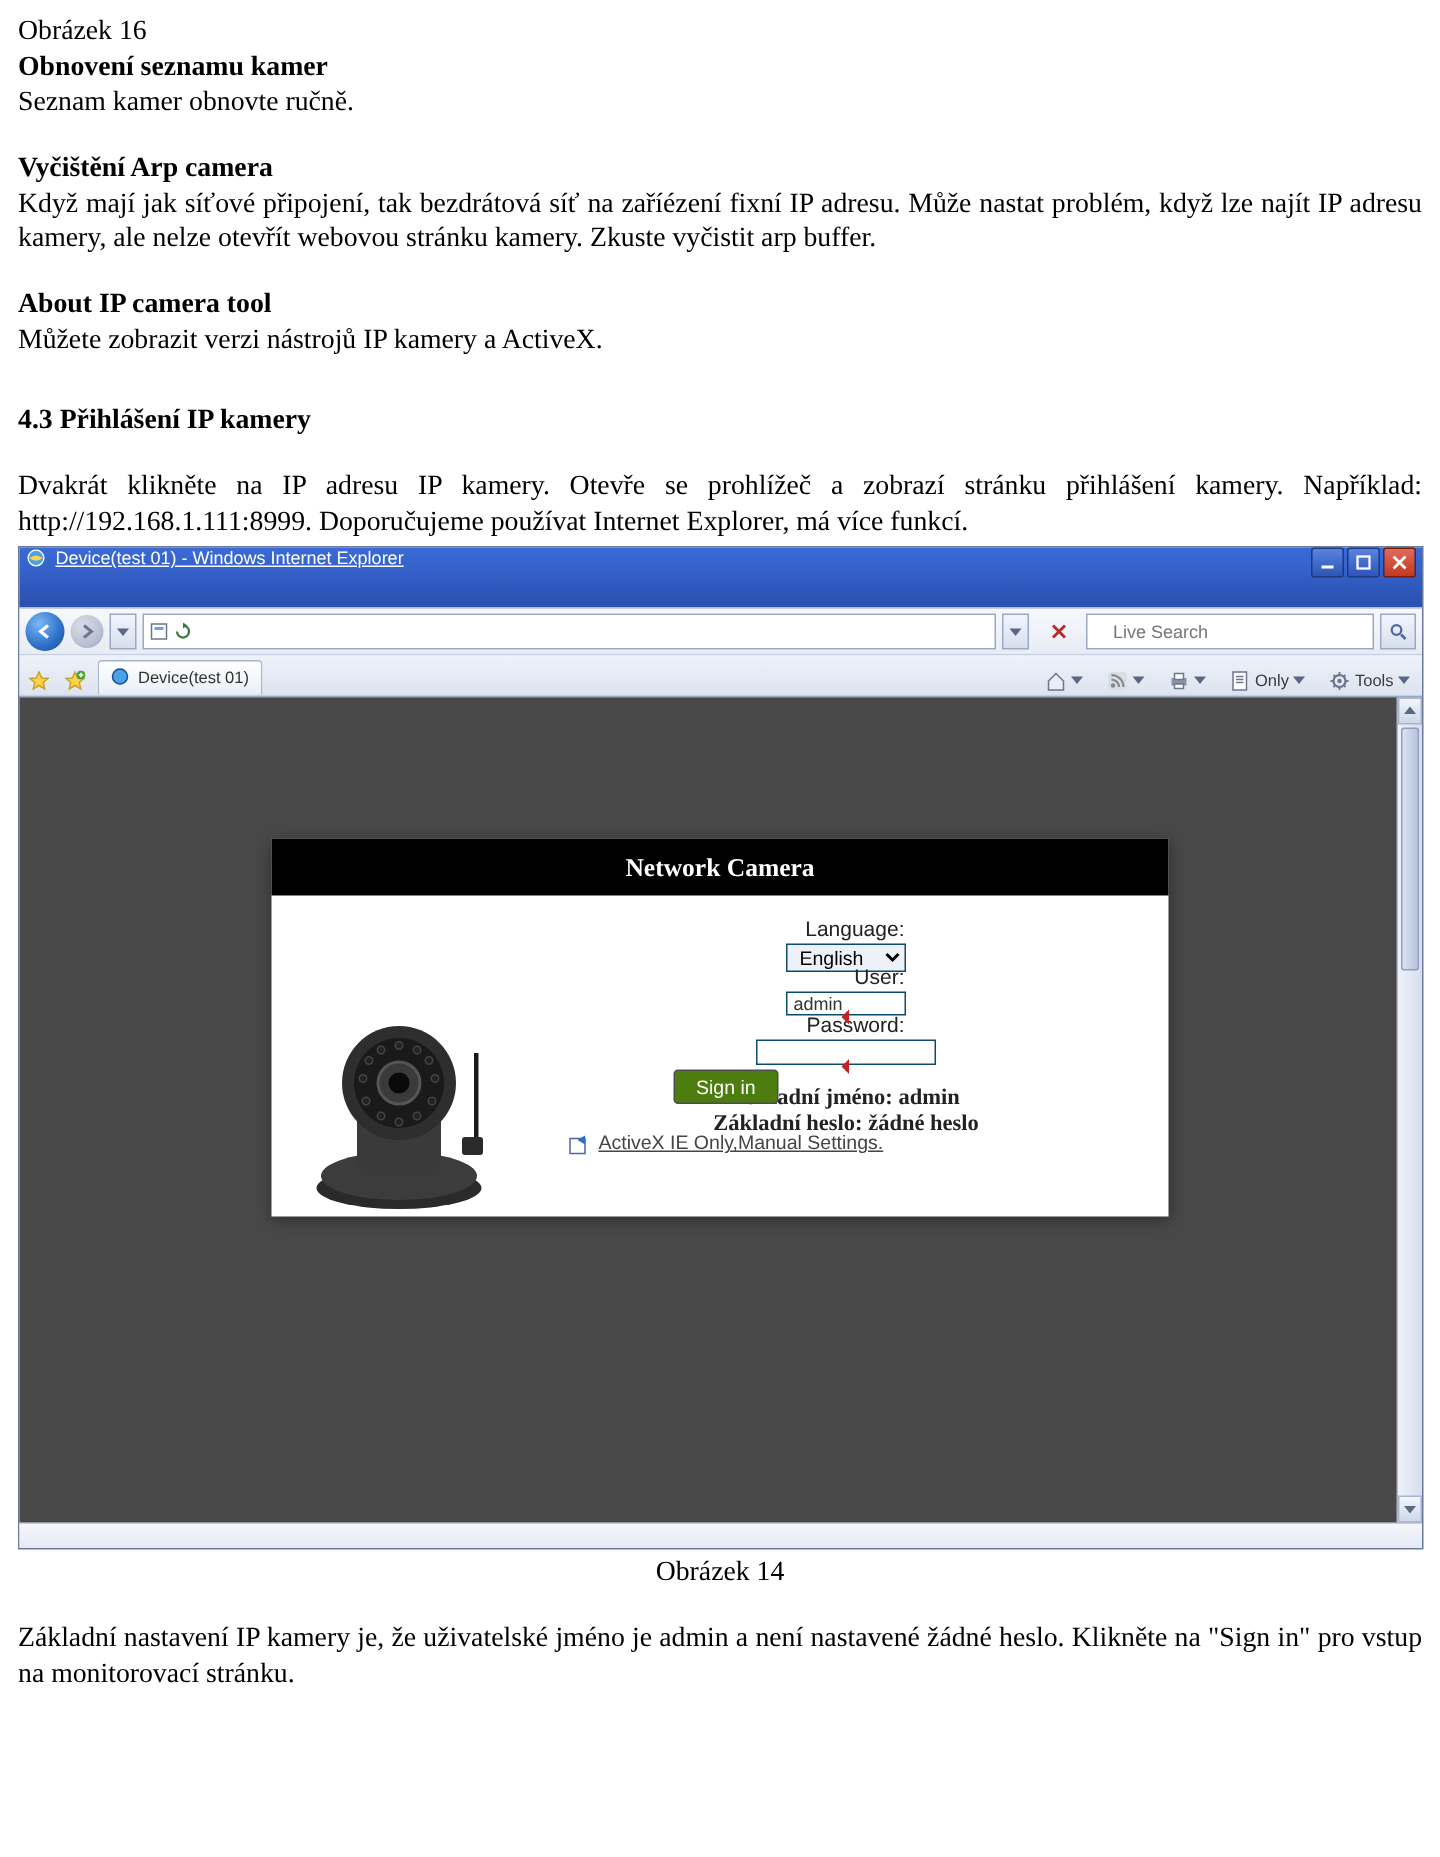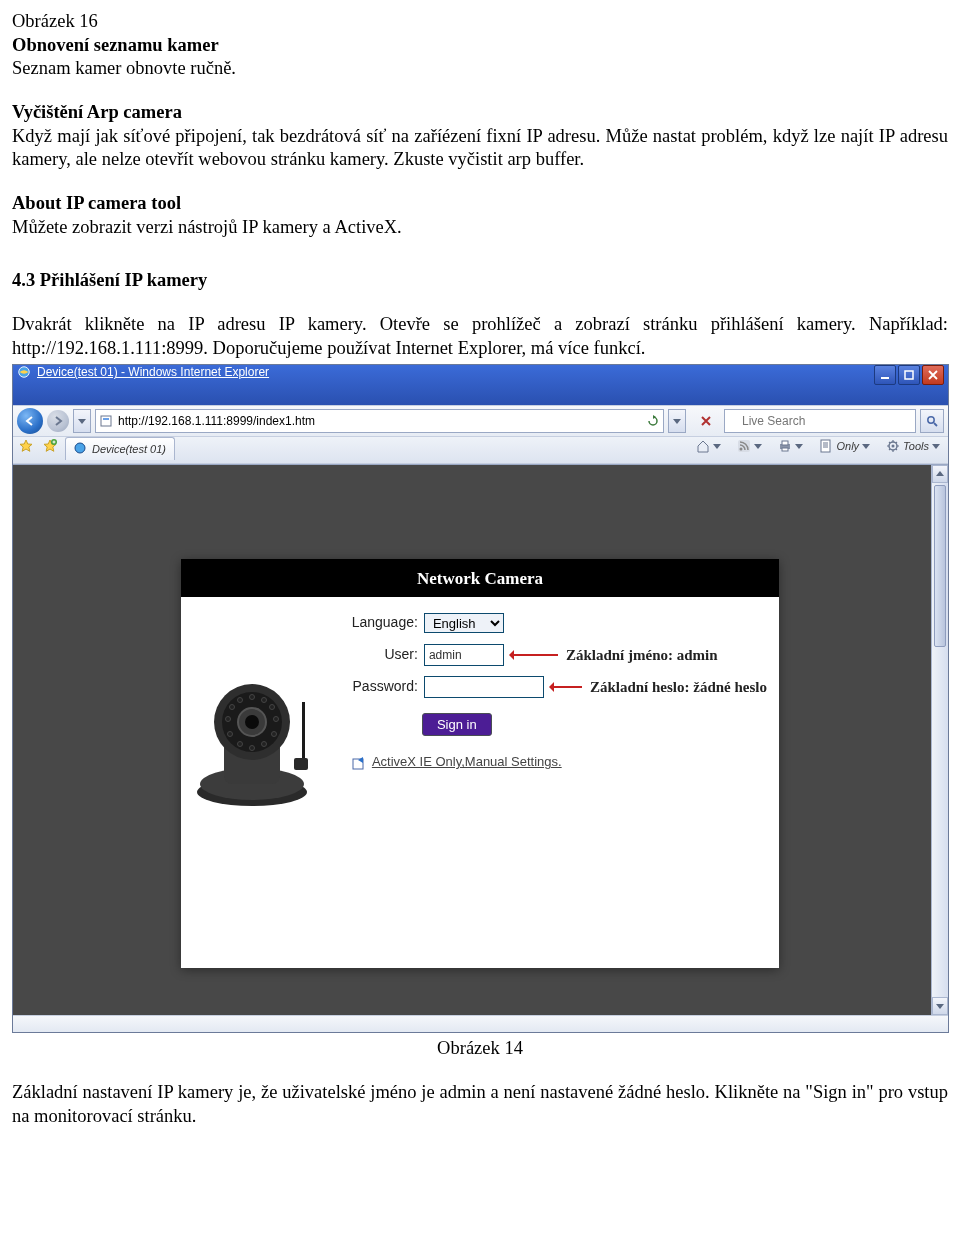--- a/index.html
+++ b/index.html
@@ -109,27 +109,26 @@
     color:#888;
   }
   .search input { flex:1; border:0; outline:0; font-size:12px; color:#888; background:transparent; }
   .mag {
     width:22px;height:22px;background:linear-gradient(#f3f5fb,#d6deef);border:1px solid #9aa8c4;display:flex;align-items:center;justify-content:center;
   }
   .mag svg{width:12px;height:12px;}
 
   .tabrow {
     display: flex;
-    align-items: flex-start;
+    align-items: flex-end;
     height: 26px;
     background: linear-gradient(#eef2f8,#dde4f0);
     border-bottom: 1px solid #c6cfe0;
     padding: 0 4px;
     gap: 6px;
-    font-style: italic;
   }
   .fav { width:18px;height:18px;display:flex;align-items:center;justify-content:center; }
   .fav svg{width:14px;height:14px;}
   .tab {
     display:flex;align-items:center;gap:4px;
     background:linear-gradient(#fff,#e9eef7);
     border:1px solid #aab6cf;border-bottom:0;
     height:22px;padding:0 8px;border-radius:3px 3px 0 0;
   }
   .tab .favicon { width:14px;height:14px; }
@@ -142,57 +141,57 @@
 
   .viewport {
     background:#484848;
     height:550px;
     position:relative;
     border-top:1px solid #9aa8c4;
   }
   .login-panel {
     position:absolute;
     left:168px; top:94px;
-    width:598px; height:409px;
+    width:598px; height:252px;
     background:#fff;
     box-shadow: 0 2px 10px rgba(0,0,0,0.4);
   }
   .nc-header {
     height:38px;background:#000;color:#fff;
     display:flex;align-items:center;justify-content:center;
     font-family:"Times New Roman",serif;font-size:17px;font-weight:bold;
   }
   .login-body {
     display:flex;height:280px;
   }
   .cam-img {
     width:180px;display:flex;align-items:center;justify-content:center;
   }
   .cam-img svg { width:150px; height:150px; }
 
   .form-area {
     flex:1;padding:14px 12px 8px 0;
     font-family:Arial,sans-serif;font-size:14px;color:#222;
   }
-  .frow { display:flex;align-items:center;margin-bottom:8px; height:24px; }
+  .frow { display:flex;align-items:center;margin-bottom:8px; height:24px;flex-direction:column; }
   .flabel { width:84px;text-align:right;padding-right:6px; }
   .finput { border:1px solid #0c4a6e;height:20px;font-size:13px;padding:0 4px;background:#fff; }
   .finput.sel { width:80px;background:#eef2f8; }
   .finput.txt { width:70px;font-size:12px;color:#333; }
   .finput.pwd { width:110px; }
   .arrow {
     margin:0 8px;height:2px;background:#c62020;position:relative;flex:0 0 46px;
   }
   .arrow::before{
     content:"";position:absolute;left:-8px;top:-4px;border:5px solid transparent;border-right-color:#c62020;
   }
   .anno { font-family:"Times New Roman",serif;font-size:15px;font-weight:bold; white-space:nowrap; }
   .signin {
     display:inline-block;margin-left:88px;margin-top:6px;
-    background:#4c1d95;color:#fff;border:1px solid #4a4e54;
+    background:#4d7c0f;color:#fff;border:1px solid #4a4e54;
     border-radius:3px;padding:3px 14px;font-size:13px;font-family:Arial,sans-serif;
   }
   .axnote {
     margin-top:18px;margin-left:18px;display:flex;align-items:center;gap:6px;
     font-family:Arial,sans-serif;font-size:13px;color:#444;
   }
   .axnote svg{width:14px;height:14px;}
   .axnote span{ text-decoration:underline; }
 
   .statusbar {
@@ -273,21 +272,20 @@
           <path d="M0 2 L8 2 L4 7 Z" fill="#5a6880"></path>
         </svg>
     </div>
     <div class="addr">
       <span class="small-icon">
         <svg viewBox="0 0 12 12">
             <rect x="1" y="1" width="10" height="10" fill="#fff" stroke="#6a778f"></rect>
             <rect x="3" y="3" width="6" height="2" fill="#6aa0e8"></rect>
           </svg>
       </span>
-      <input type="text" value="http://192.168.1.111:8999/index1.htm" style="">
       <span class="small-icon">
         <svg viewBox="0 0 12 12">
             <path d="M6 2 A4 4 0 1 1 2 6" fill="none" stroke="#3c7a3c" stroke-width="1.5"></path>
             <path d="M6 0 L6 4 L9 2 Z" fill="#3c7a3c"></path>
           </svg>
       </span>
     </div>
     <div class="dd-btn">
       <svg viewBox="0 0 8 8">
           <path d="M0 2 L8 2 L4 7 Z" fill="#5a6880"></path>

